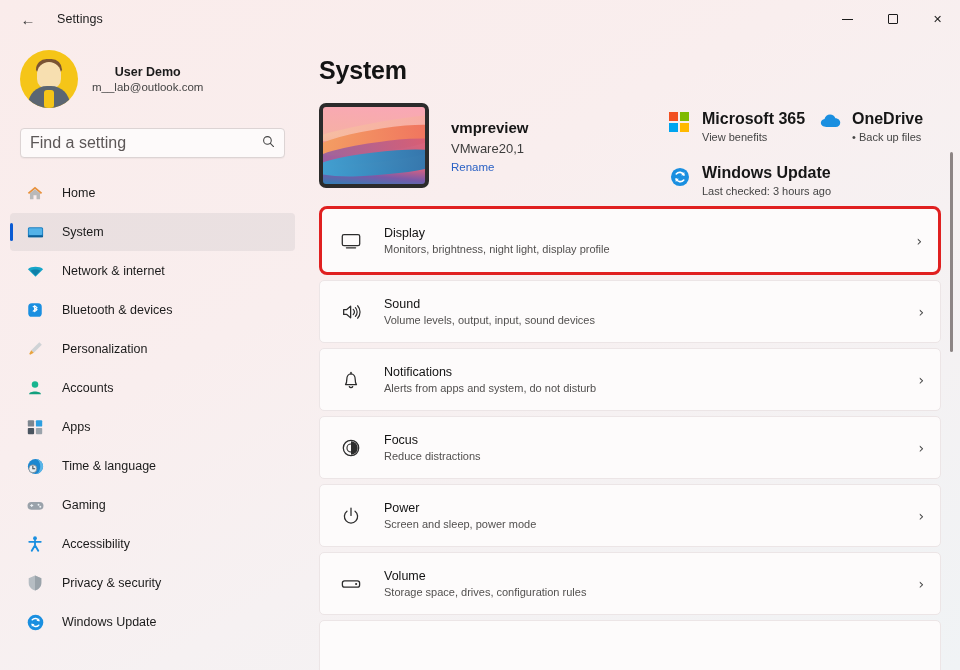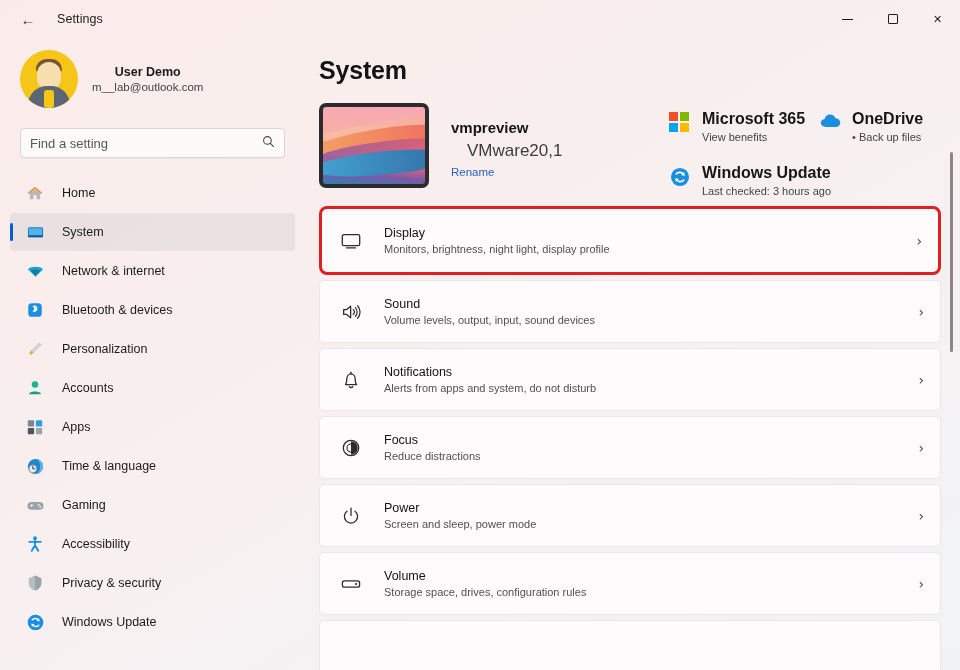--- a/index.html
+++ b/index.html
@@ -94,21 +94,21 @@
     width: 265px; height: 30px;
     background: #fdfafa;
     border: 1px solid #dcd4d4;
     border-radius: 4px;
     display: flex; align-items: center;
     padding: 0 9px;
     box-shadow: 0 1px 1px rgba(0,0,0,0.04);
   }
   .searchbox input {
     border: none; outline: none; background: transparent;
-    font-size: 13px; color: #4a4a4a; flex: 1;
+    font-size: 16px; color: #4a4a4a; flex: 1;
     font-family: "Liberation Sans", sans-serif;
   }
   .searchbox input::placeholder { color: #5c5757; }
   .search-icon { color: #444; font-size: 13px; }
 
   .nav { margin-top: 16px; }
   .nav-item {
     position: relative;
     height: 38px; margin-bottom: 1px;
     display: flex; align-items: center;
@@ -153,21 +153,21 @@
     background: linear-gradient(185deg, #f9a7b6 0%, #f6b0a4 42%, #e9637a 70%, #7a59a8 86%, #2f7fb5 100%);
   }
   .wave { position: absolute; left: -10%; width: 130%; }
   .w1 { top: 28%; height: 30%; background: linear-gradient(90deg,#f4a261,#ef6a5a); border-radius: 50% 50% 45% 55%; transform: rotate(-9deg); opacity:.95;}
   .w2 { top: 46%; height: 26%; background: linear-gradient(90deg,#8e5fa8,#e25b6e); border-radius: 55% 45% 50% 50%; transform: rotate(-7deg); opacity:.9;}
   .w3 { top: 58%; height: 30%; background: linear-gradient(90deg,#3fa7d6,#2a6fa8); border-radius: 50% 50% 40% 60%; transform: rotate(-6deg); opacity:.95;}
   .w4 { top: 20%; height: 16%; background: linear-gradient(90deg,#f7c5a0,#f7a9a0); border-radius: 50%; transform: rotate(-10deg); opacity:.7;}
 
   .device-info { margin-left: 22px; padding-top: 16px; }
   .device-name { font-size: 15px; font-weight: bold; color: #161616; }
-  .device-model { font-size: 17px; color: #3d3d3d; margin-top: 5px; margin-left: 16px; }
+  .device-model { font-size: 13px; color: #3d3d3d; margin-top: 5px; }
   .rename-link {
     font-size: 11.5px; color: #2a61c4; margin-top: 5px;
     cursor: pointer; display: inline-block;
   }
 
   .quicklinks {
     position: absolute; top: 70px; left: 360px;
     width: 290px;
   }
   .ql-row { display: flex; }

